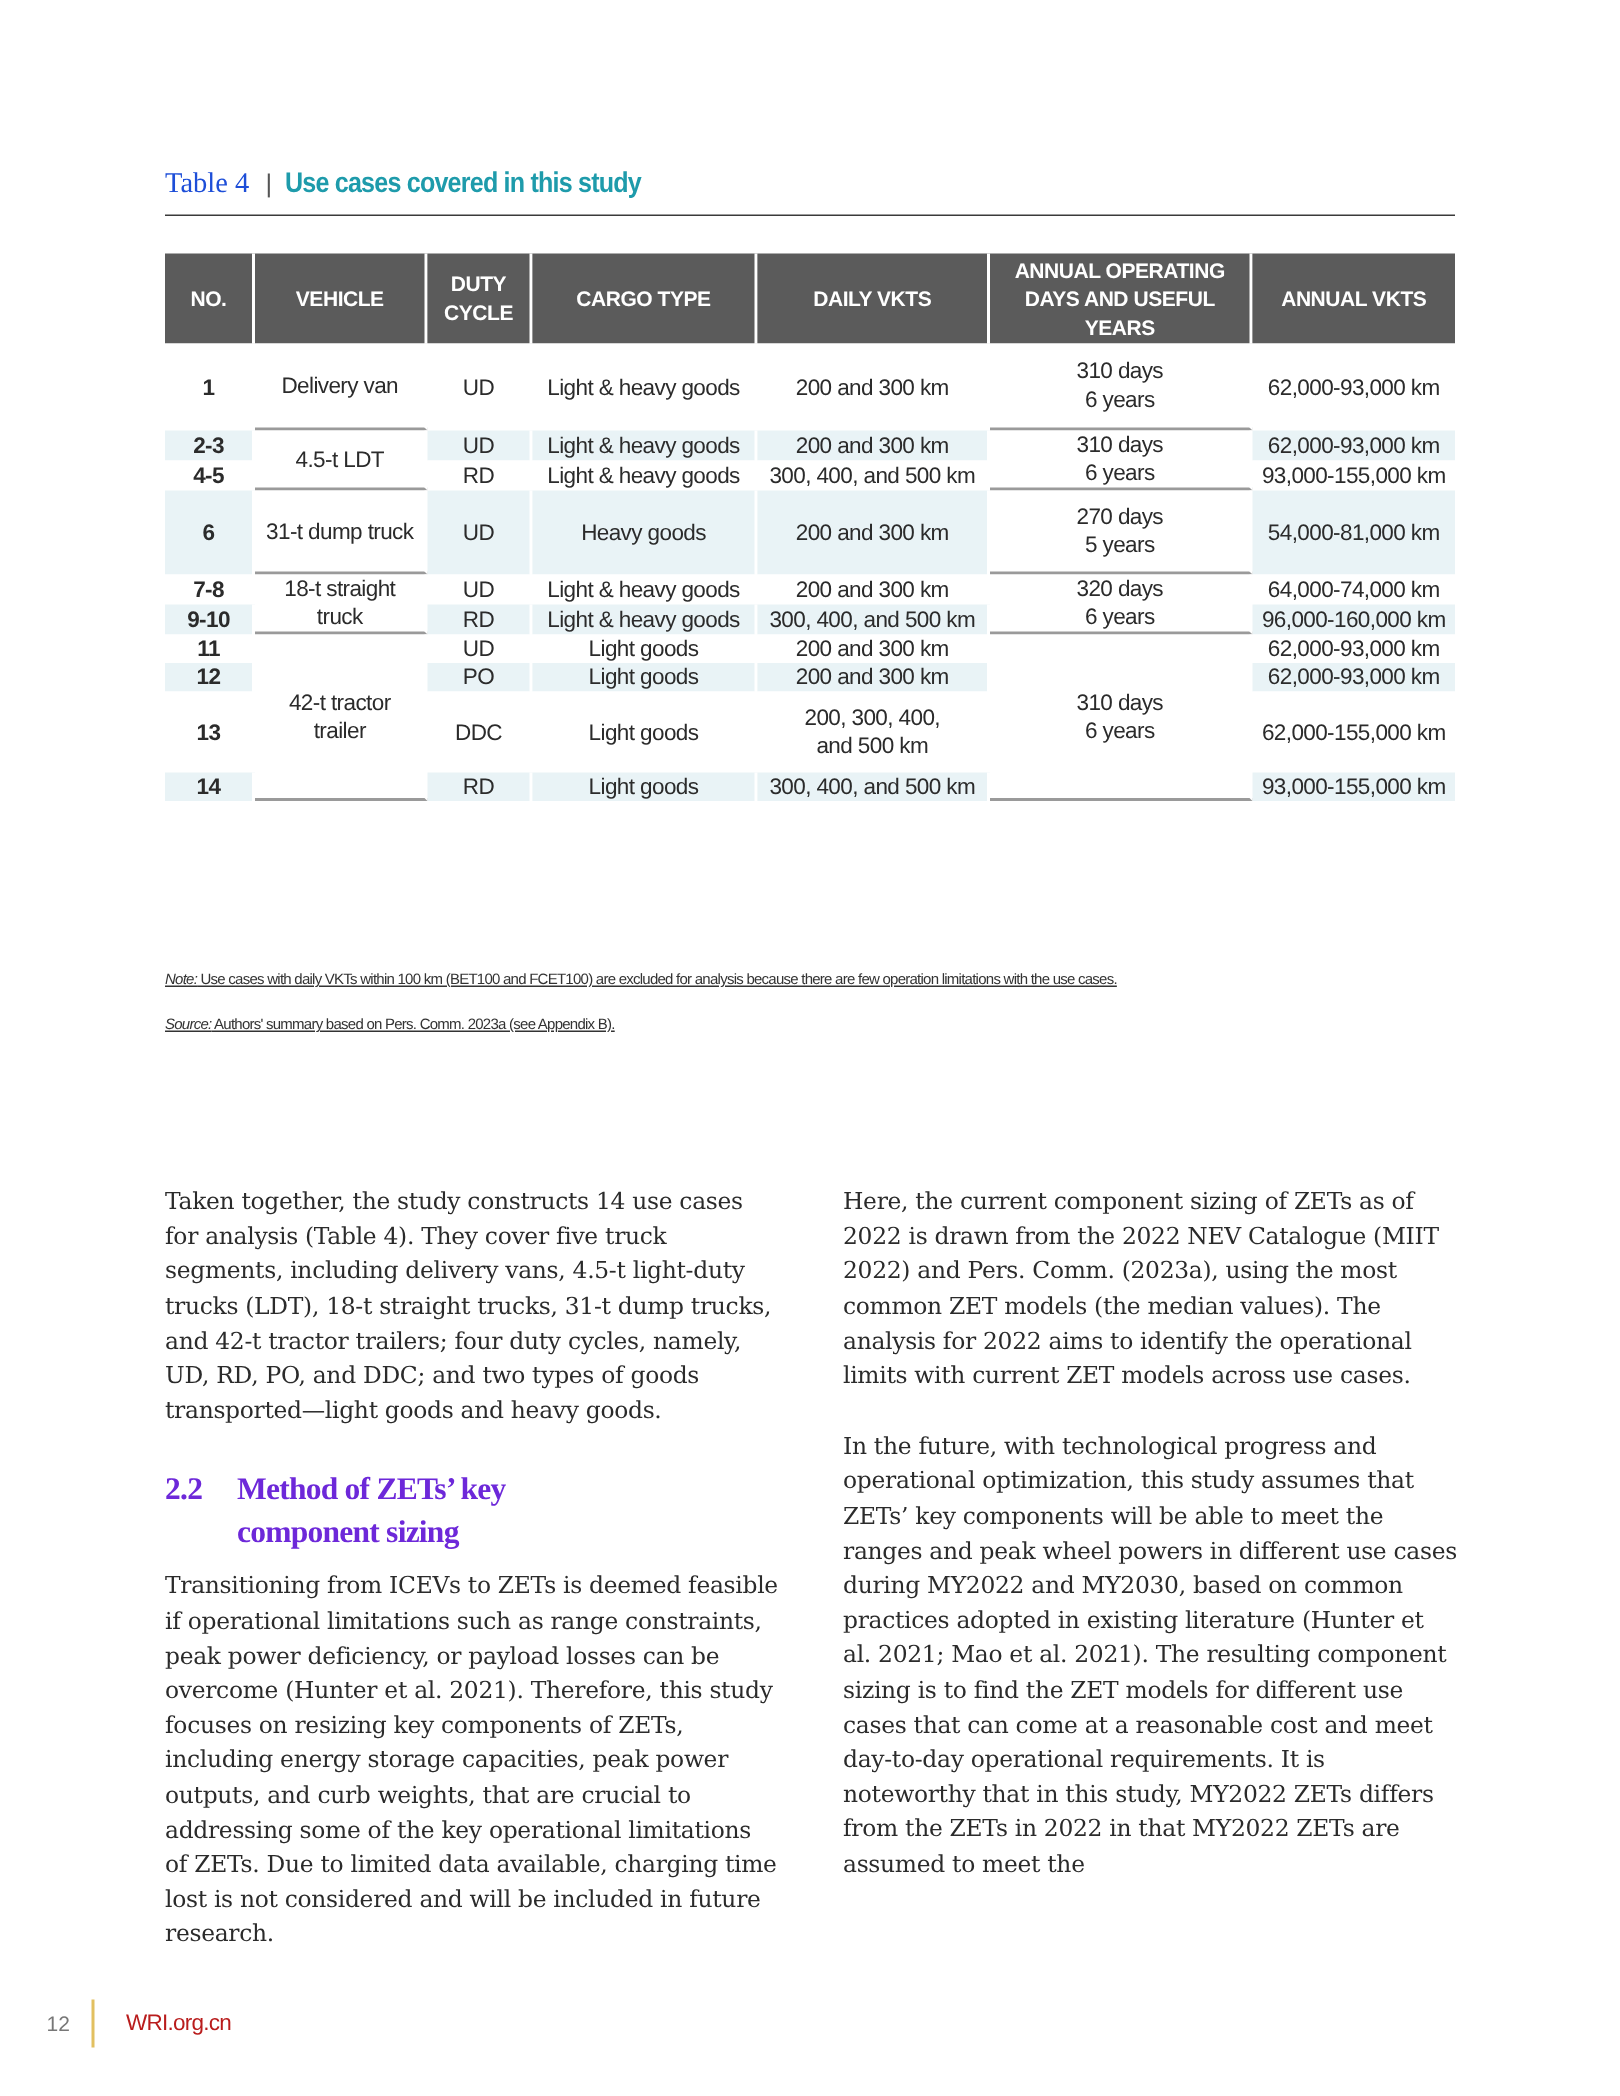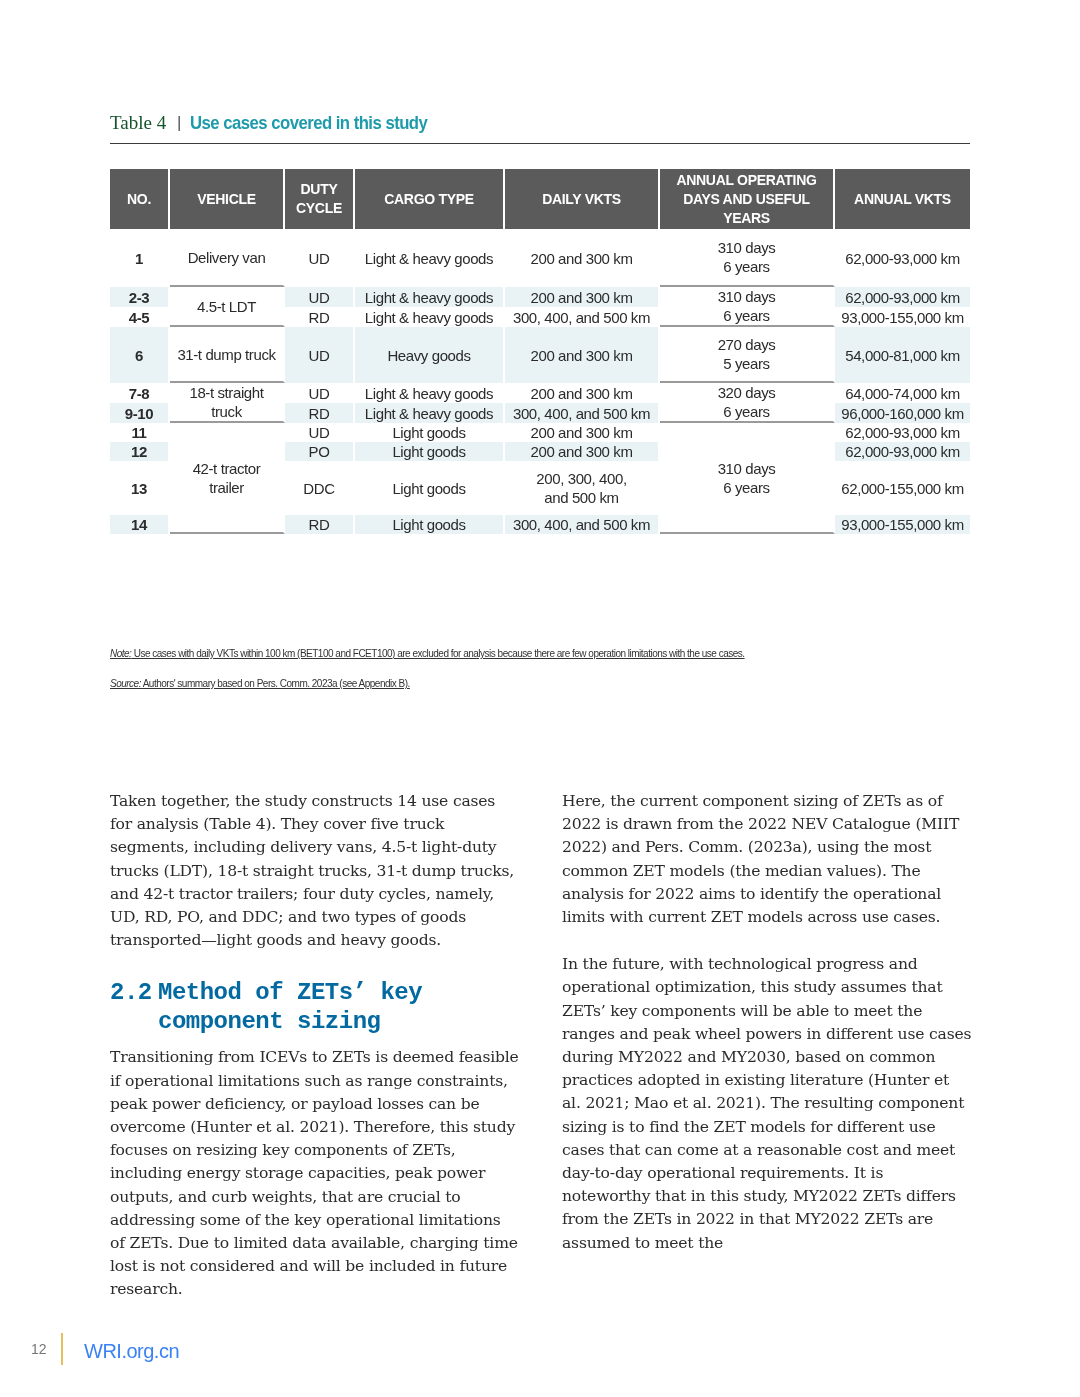--- a/index.html
+++ b/index.html
@@ -1,20 +1,20 @@
 <!DOCTYPE html>
 <html><head>
 <meta charset="utf-8">
 <style>
   html, body { margin: 0; padding: 0; background: #ffffff; }
   body { width: 1080px; height: 1397px; position: relative; overflow: hidden; color: #2b2b2b; }
 
   
   .table-title { position: absolute; left: 110px; top: 110px; width: 860px; height: 33px; border-bottom: 1.5px solid #3a3a3a; }
-  .table-title .lbl { font-family: "Liberation Serif", serif; font-size: 19px; color: #14532d; position: absolute; top: 2px; left: 0; }
+  .table-title .lbl { font-family: "Liberation Serif", serif; font-size: 19px; color: #1d4ed8; position: absolute; top: 2px; left: 0; }
   .table-title .sep { font-family: "Liberation Sans", sans-serif; font-size: 17px; color: #555; position: absolute; top: 3px; left: 67px; }
   .table-title .ttl { font-family: "Liberation Sans", sans-serif; font-size: 19px; font-weight: bold; color: #1e9bab; position: absolute; top: 2px; left: 80px; letter-spacing: -0.6px; transform: scaleX(0.88); transform-origin: left; white-space: nowrap; }
 
   
   table.uc { position: absolute; left: 110px; top: 169px; width: 860px; border-collapse: separate; border-spacing: 0; font-family: "Liberation Sans", sans-serif; }
   table.uc th { background: #5b5b5b; color: #ffffff; font-size: 14px; font-weight: bold; height: 60px; padding: 0 2px; border-right: 2px solid #ffffff; line-height: 19px; letter-spacing: -0.3px; }
   table.uc th:last-child { border-right: none; }
   table.uc td { font-size: 15px; text-align: center; color: #2b2b2b; padding: 0 2px; letter-spacing: -0.4px; line-height: 19px; border-right: 2px solid #ffffff; }
   table.uc td:last-child { border-right: none; margin-left: 34px; }
   table.uc td.no { font-weight: bold; }
@@ -29,29 +29,29 @@
   col.c5 { width: 155px; } col.c6 { width: 175px; } col.c7 { width: 135px; }
 
   .notes { position: absolute; left: 110px; top: 648px; width: 860px; font-family: "Liberation Sans", sans-serif; font-size: 10px; color: #333; letter-spacing: -0.5px; text-decoration: underline; }
   .notes p { margin: 0 0 19px 0; white-space: nowrap; }
   .notes i { font-style: italic; }
 
   .col { position: absolute; top: 790px; width: 410px; font-family: "DejaVu Serif", serif; font-size: 15.6px; line-height: 23.2px; color: #2b2b2b; letter-spacing: -0.2px; }
   .col p { margin: 0; }
   .col-left { left: 110px; }
   .col-right { left: 562px; width: 410px; }
-  .heading { margin: 26px 0 10px 0 !important; font-family: Liberation Mono, monospace; font-weight: bold; color: #0369a1; font-size: 24px; line-height: 29px; letter-spacing: -0.5px; }
+  .heading { margin: 26px 0 10px 0 !important; font-family: Liberation Serif, serif; font-weight: bold; color: #6d28d9; font-size: 21px; line-height: 29px; letter-spacing: -0.5px; }
   .heading .num { display: inline-block; width: 48px; }
   .heading .t2 { padding-left: 48px; display: block; }
   .gap { height: 24px; }
 
   .footer { position: absolute; top: 1333px; left: 0; width: 300px; height: 36px; font-family: "Liberation Sans", sans-serif; }
   .footer .pg { position: absolute; left: 31px; top: 8px; font-size: 14px; color: #777; }
   .footer .bar { position: absolute; left: 61px; top: 0; width: 2px; height: 32px; background: #e2c060; }
-  .footer .site { position: absolute; left: 84px; top: 7px; font-size: 20px; color: #3b82f6; letter-spacing: -0.5px; }
+  .footer .site { position: absolute; left: 84px; top: 7px; font-size: 15px; color: #b91c1c; letter-spacing: -0.5px; }
 </style>
 </head>
 <body>
 
 <div class="table-title">
   <span class="lbl">Table 4</span>
   <span class="sep">|</span>
   <span class="ttl">Use cases covered in this study</span>
 </div>
 

